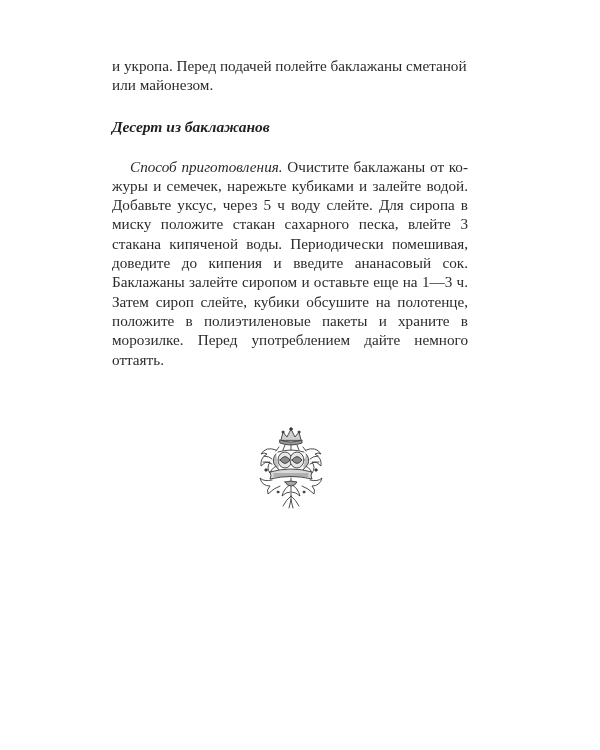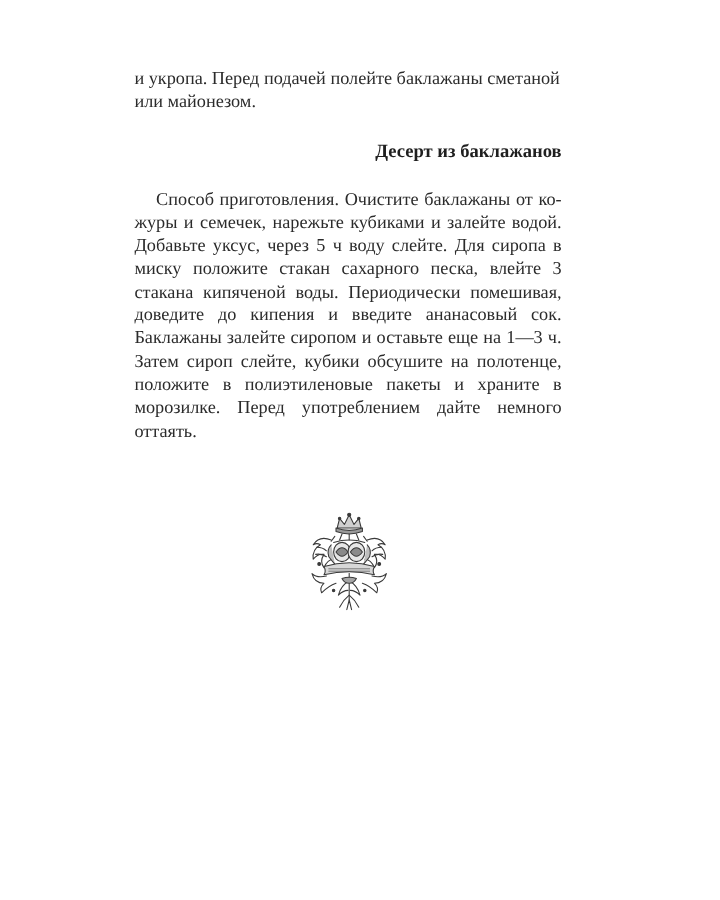--- a/index.html
+++ b/index.html
@@ -32,39 +32,41 @@
       font-size: 15.2px;
       line-height: 19.3px;
       text-align: justify;
       hyphens: manual;
     }
     .para-top {
       text-align: left;
     }
     .heading {
       margin: 22px 0 0 0;
-      text-align: right;
+      text-align: left;
       font-weight: bold;
       font-size: 15.5px;
       line-height: 20px;
       color: #1f1f1f;
+      font-style: italic;
     }
     .ingredients {
       margin: 7px 30px 0 34px;
       text-indent: 18px;
       text-align: justify;
     }
     .ingredients .lead {
       font-style: italic;
     }
     .method {
       margin-top: 20px;
       text-indent: 18px;
     }
     .method .lead {
+      font-style: italic;
     }
     .ornament {
       position: absolute;
       left: 252px;
       top: 426px;
       width: 78px;
       height: 84px;
     }
   </style>
 </head>

